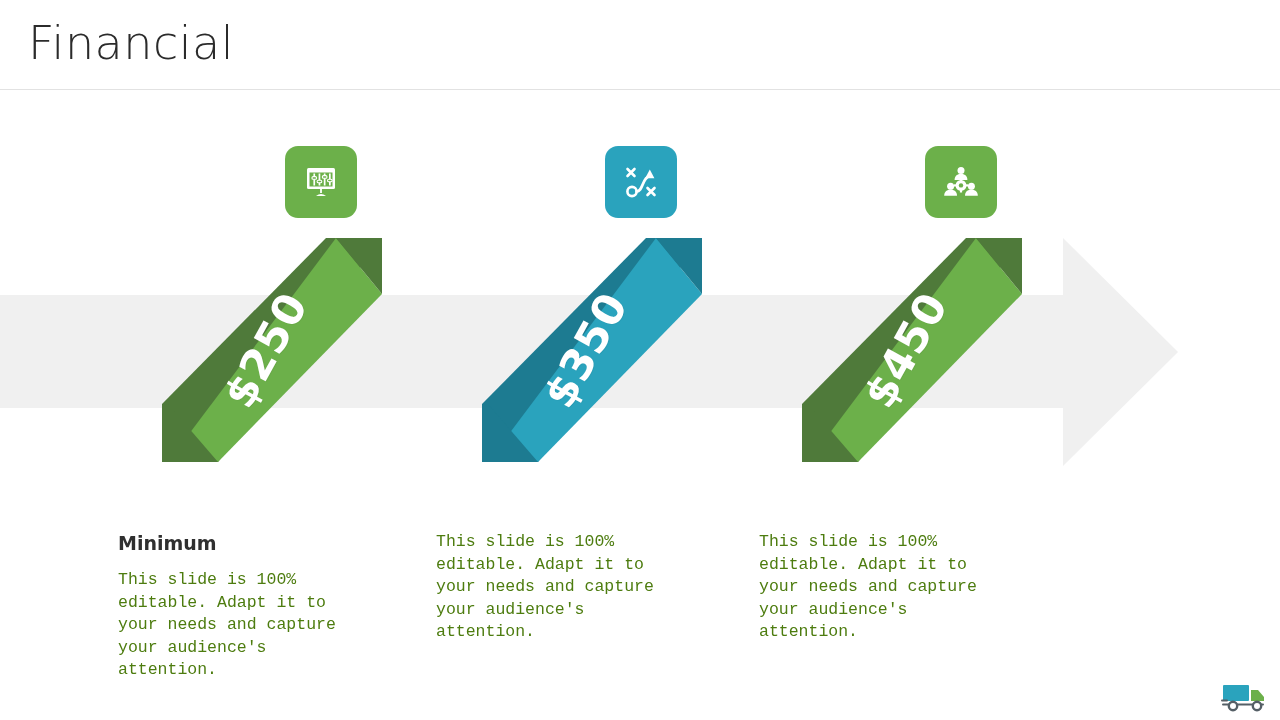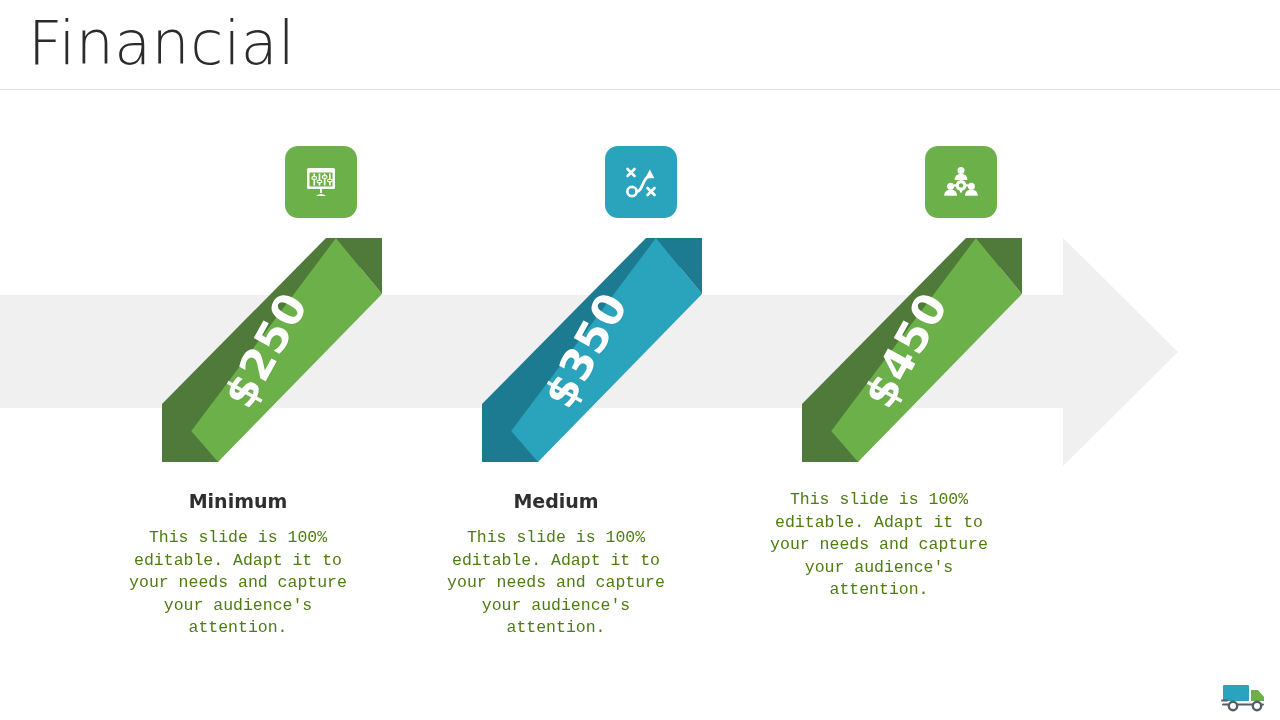--- a/index.html
+++ b/index.html
@@ -19,21 +19,21 @@
   .slide-header {
     position: absolute;
     left: 0; top: 0;
     width: 1280px;
     height: 90px;
   }
   .slide-title {
     position: absolute;
     left: 28px;
     top: 14px;
-    font-size: 60px;
+    font-size: 46px;
     font-weight: 300;
     letter-spacing: 0.5px;
     color: #2b2b2b;
     font-family: "DejaVu Sans", sans-serif;
     line-height: 58px;
     white-space: nowrap;
   }
   .header-divider {
     position: absolute;
     left: 0;
@@ -115,22 +115,22 @@
     letter-spacing: 1px;
     transform: rotate(-61deg);
     transform-origin: center center;
     text-shadow: 0 1px 1px rgba(0,0,0,0.06);
   }
 
   
   .caption {
     position: absolute;
     width: 240px;
-    top: 489px;
-    text-align: center;
+    top: 531px;
+    text-align: left;
   }
   .caption-title {
     font-size: 19px;
     font-weight: bold;
     color: #2f2f2f;
     font-family: "DejaVu Sans", sans-serif;
     margin: 0 0 14px 0;
     line-height: 24px;
   }
   .caption-body {
@@ -222,21 +222,20 @@
     <polygon points="186,0 232,56 68,224 18,224" fill="#2aa3bd"></polygon>
     <polygon points="232,0 186,0 232,56" fill="#1d7b91"></polygon>
     <polygon points="18,224 68,224 18,166" fill="#1d7b91"></polygon>
   </svg>
   <div class="ribbon-amount">
     <span>$350</span>
   </div>
 </div>
 
 <div class="caption" style="left:436px;">
-  <p class="caption-title">Medium</p>
   <p class="caption-body">This slide is 100% editable. Adapt it to your needs and capture your audience's attention.</p>
 </div>
 
 <div class="badge" style="left:925px; top:146px; background:#6cb04a;">
   <span>
     <svg width="40" height="40" viewBox="0 0 40 40">
       <circle cx="20" cy="8.4" r="3.5" fill="#ffffff"></circle>
       <path d="M13.6 18 c0-4 2.9-6.2 6.4-6.2 s6.4 2.2 6.4 6.2 z" fill="#ffffff"></path>
       <circle cx="9.6" cy="24.2" r="3.5" fill="#ffffff"></circle>
       <path d="M3.2 33.8 c0-4 2.9-6.2 6.4-6.2 s6.4 2.2 6.4 6.2 z" fill="#ffffff"></path>

